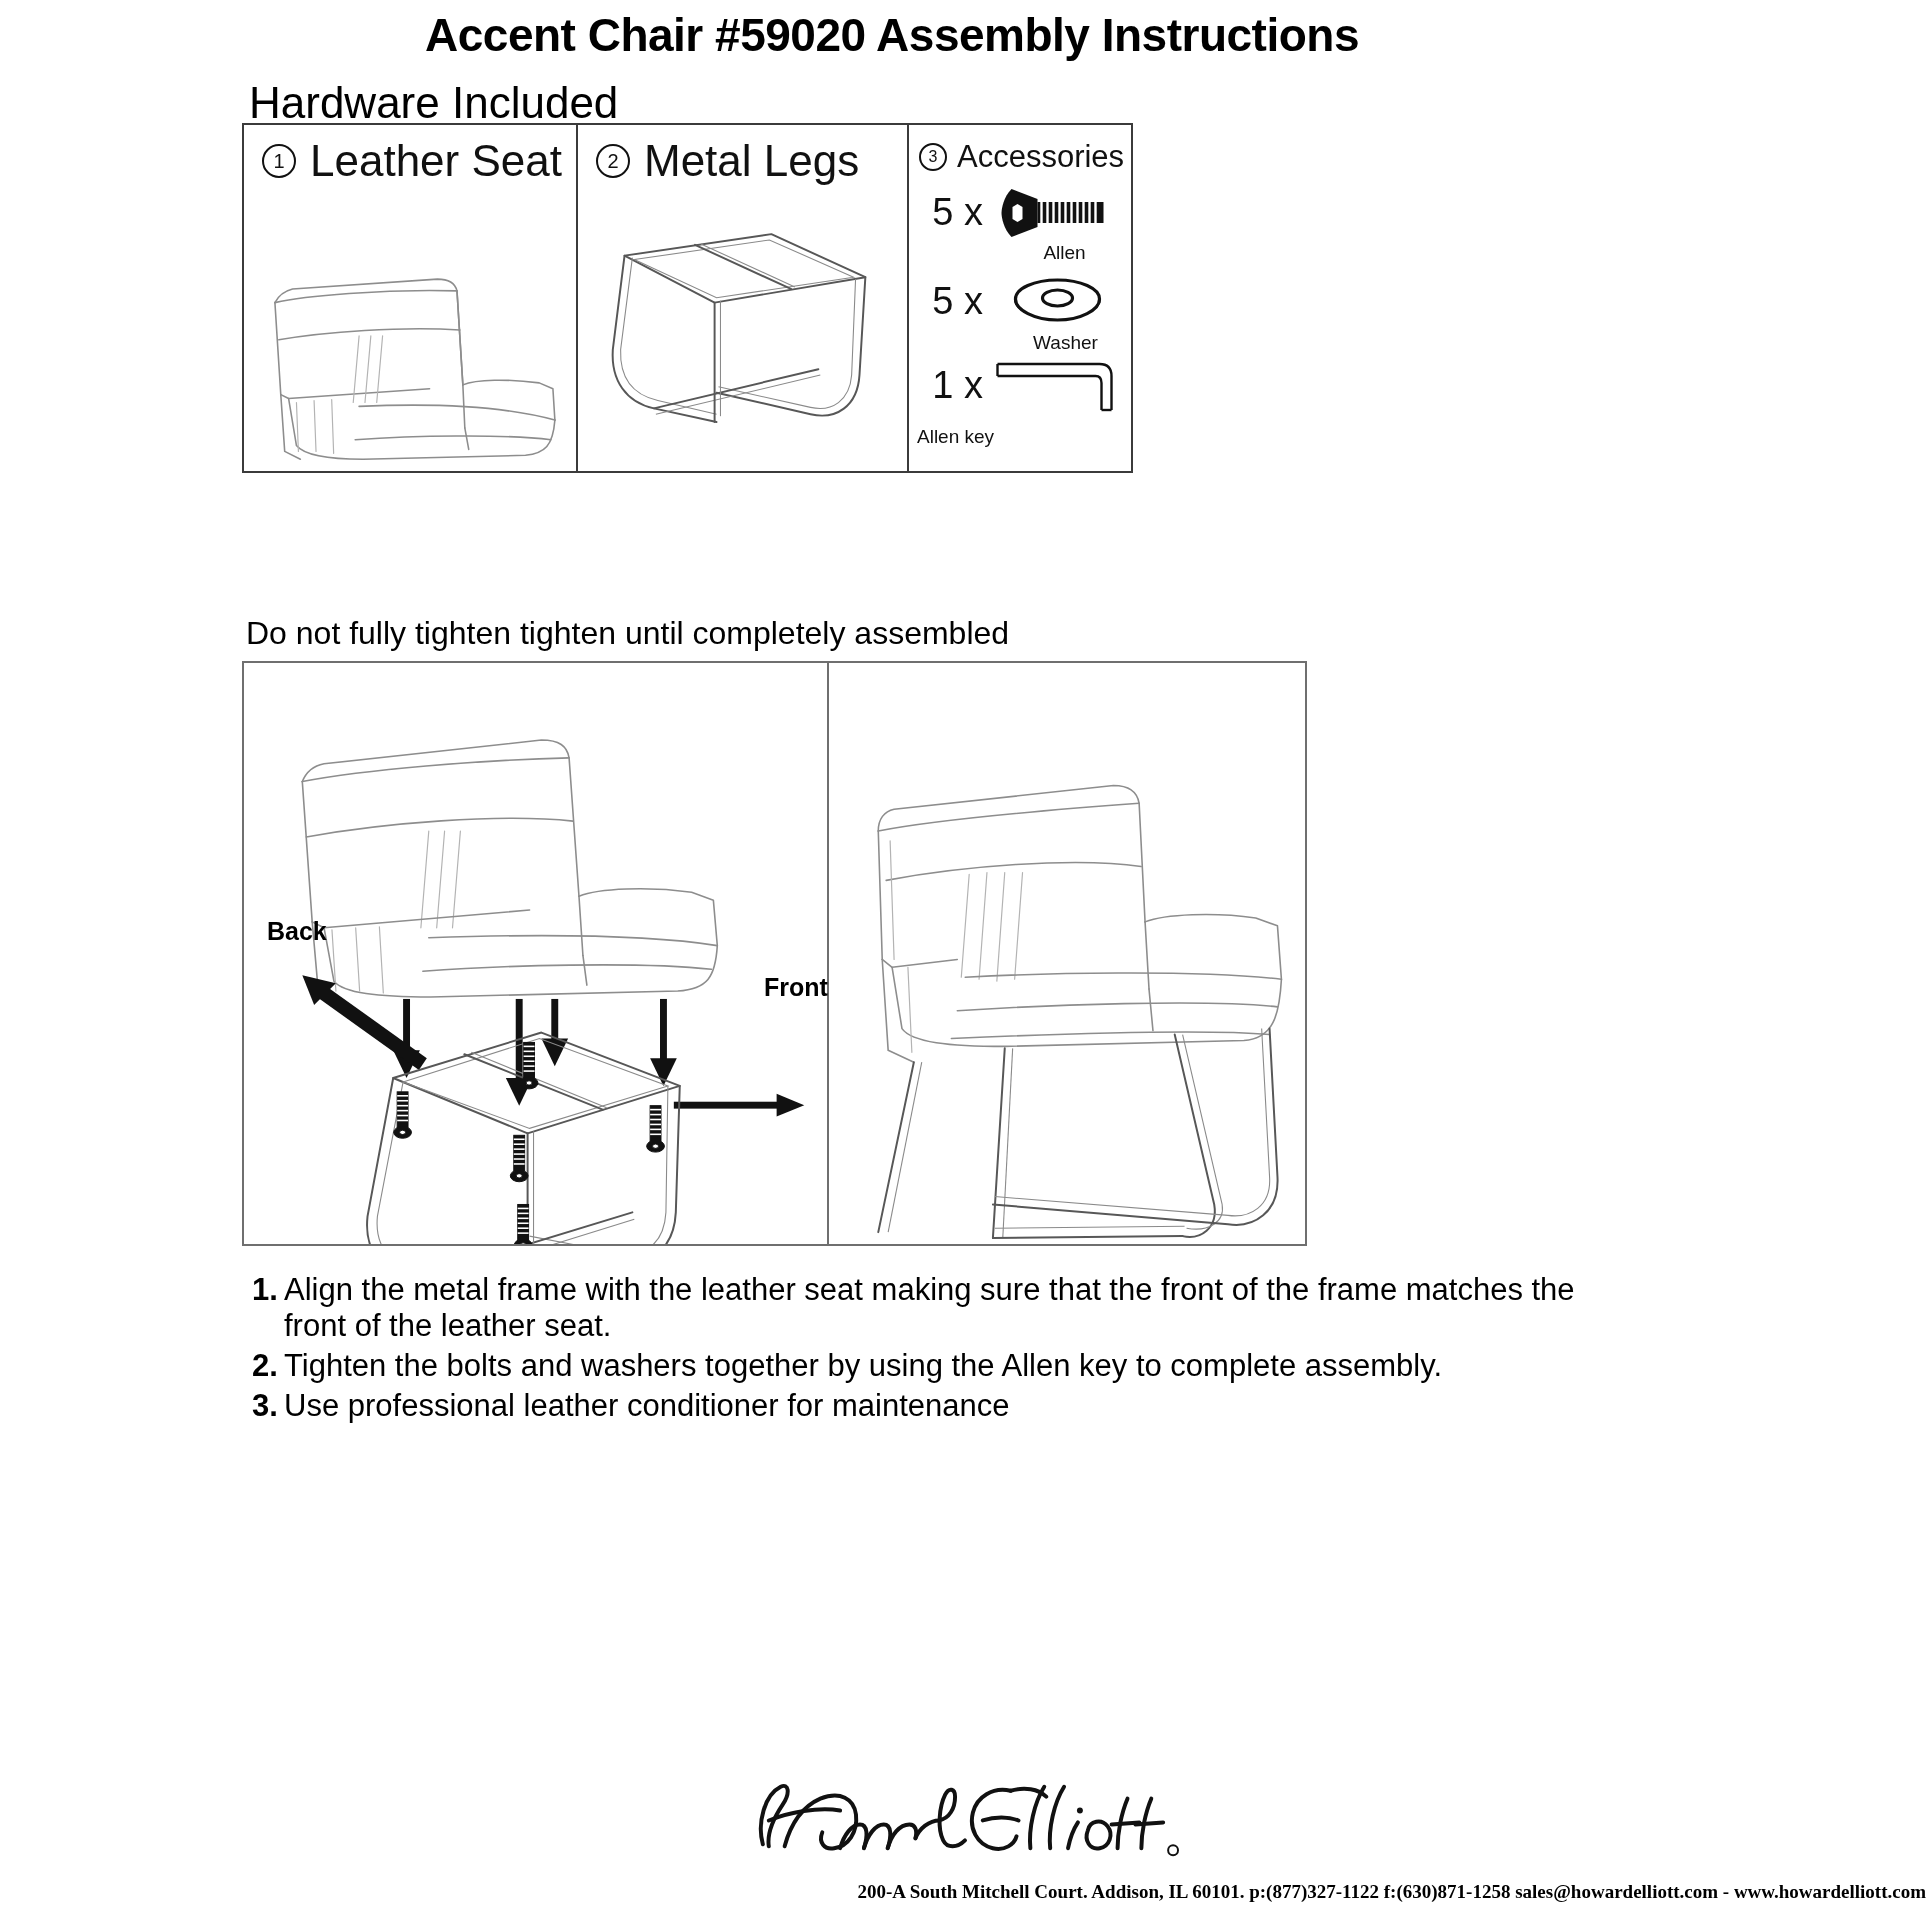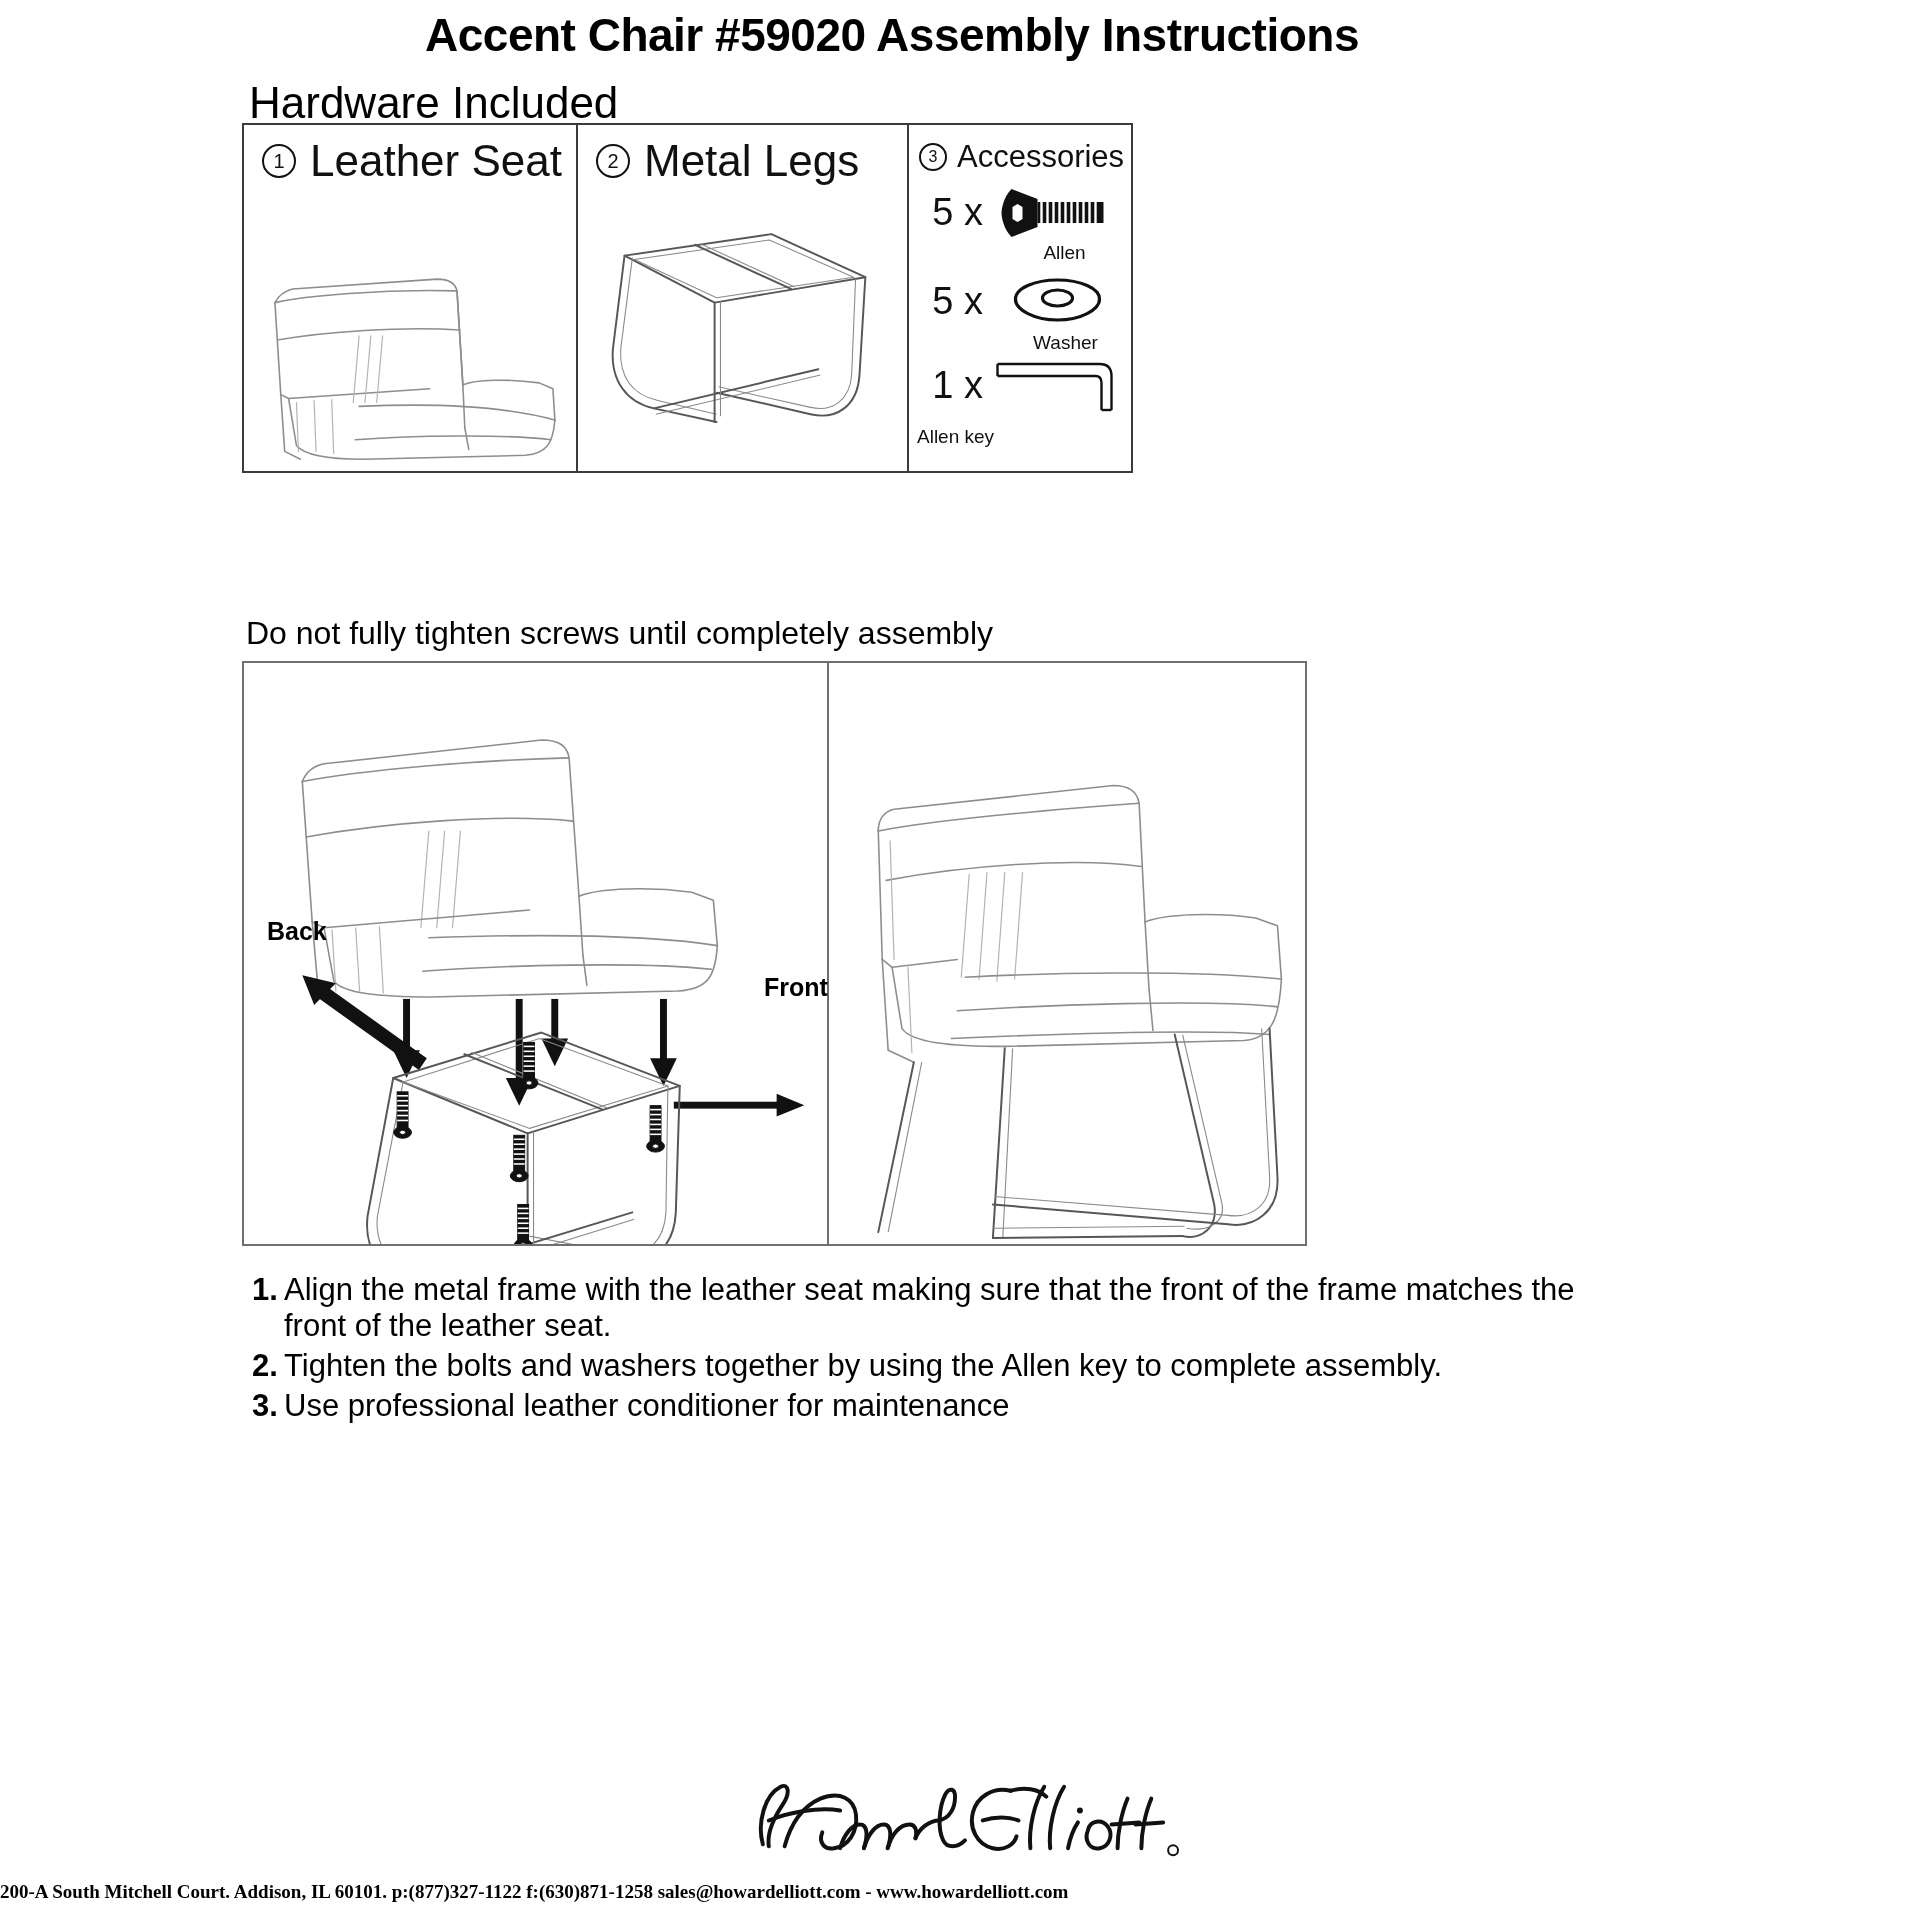--- a/index.html
+++ b/index.html
@@ -108,21 +108,21 @@
   
   .logo{
     position:absolute;left:0;top:1763px;width:1926px;
     display:flex;justify-content:center;
   }
   .logo svg{display:block;}
 
   
   .footer{
     position:absolute;left:0;top:1881px;width:1926px;
-    text-align:left;
+    text-align:right;
     font-family:"Liberation Serif", serif;
     font-size:19px;font-weight:bold;color:#000;
   }
 
   .sketch{fill:none;stroke:#8d8d8d;stroke-width:1.6;stroke-linejoin:round;stroke-linecap:round;}
   .sketch-lt{fill:none;stroke:#b3b3b3;stroke-width:1.2;stroke-linecap:round;}
   .frame{fill:none;stroke:#575757;stroke-width:2;stroke-linejoin:round;stroke-linecap:round;}
   .frame-in{fill:none;stroke:#8a8a8a;stroke-width:1.1;}
   .blk{fill:#111;stroke:none;}
   .bolt-s{fill:#111;stroke:#111;stroke-width:1;}
@@ -255,21 +255,21 @@
             <line x1="6" y1="8" x2="6" y2="20" stroke="#111" stroke-width="2.4"></line>
             <line x1="110" y1="54" x2="120" y2="54" stroke="#111" stroke-width="2.4"></line>
           </svg>
         </span>
       </div>
       <div class="acc-label" style="left:8px;top:281px;width:159px;text-align:left;margin-top:20px;">Allen key</div>
 
     </div>
   </div>
 
-  <div class="warn">Do not fully tighten screws until completely assembly</div>
+  <div class="warn">Do not fully tighten tighten until completely assembled</div>
 
   <div class="main-box">
 
     <div class="main-left">
       <svg viewBox="0 0 588 588" preserveAspectRatio="xMidYMid meet">
 
         <g>
           <path class="sketch" d="M58 120 C62 110 70 104 80 102 L300 78 C318 78 326 84 328 96 L338 236"></path>
           <path class="sketch" d="M58 120 L68 262"></path>
           <path class="sketch" d="M58 120 C120 108 240 98 328 96"></path>

